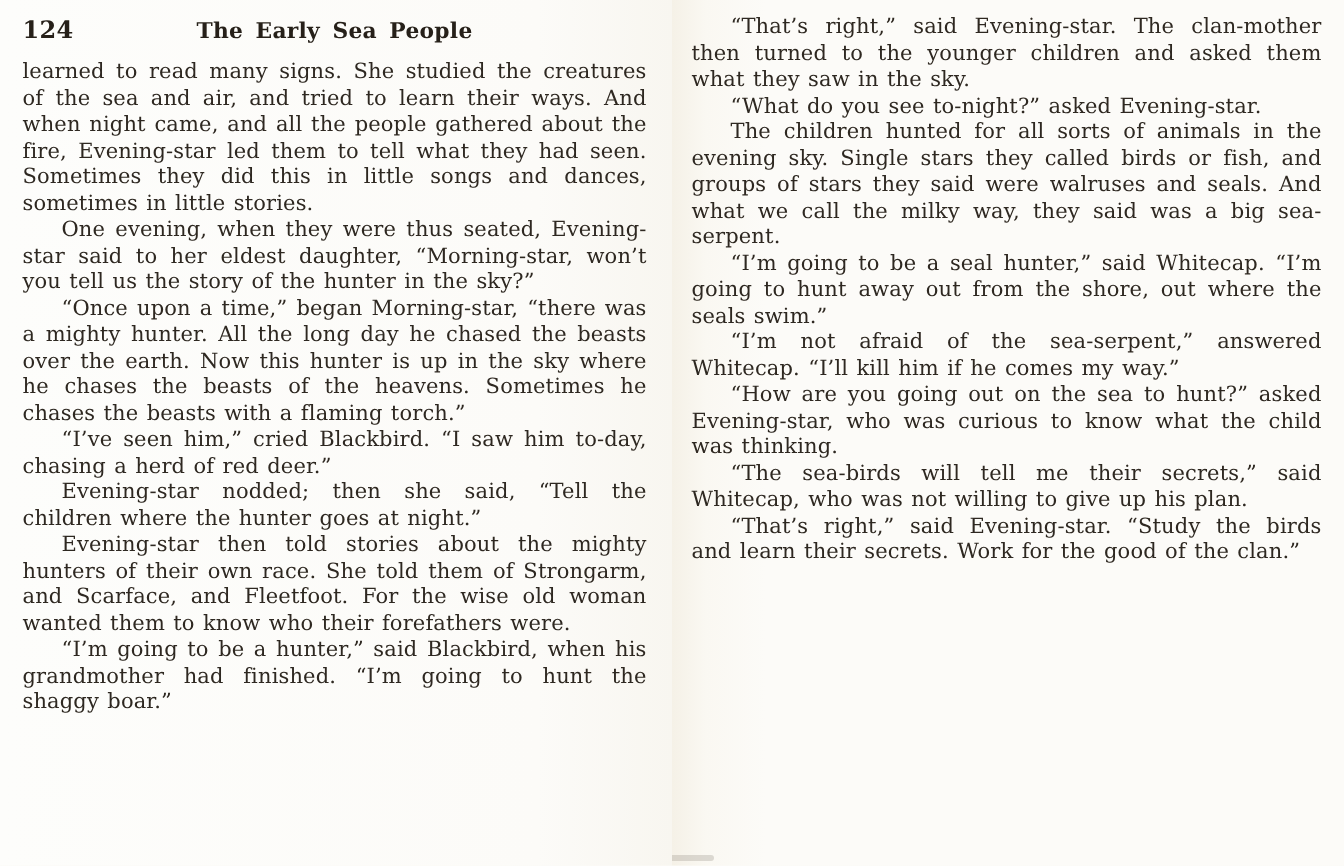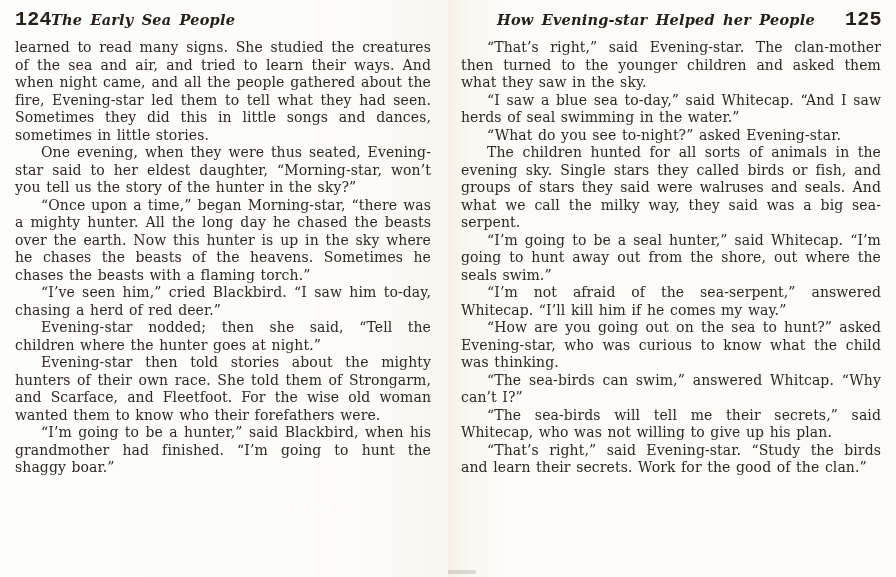--- a/index.html
+++ b/index.html
@@ -21,24 +21,24 @@
   .page.right {
     padding:10px 15px 0 13px;
     background:linear-gradient(to right,#f5f1e7 0,#faf8f2 5%,#fcfbf8 14%,#fcfbf8 100%);
   }
   .running-head {
     display:flex; align-items:baseline;
     font-weight:bold; font-size:14.5px; line-height:20px;
     word-spacing:3px; letter-spacing:0.2px;
     margin-bottom:9px; color:#262019;
   }
-  .page-num { width:36px; font-size:20px;font-family:Liberation Mono, monospace; }
+  .page-num { width:36px; font-size:16px; }
   .page.left  .page-num { text-align:left; }
   .page.right .page-num { text-align:right; }
-  .head-title { flex:1; text-align:left; white-space:nowrap;font-style:italic; }
+  .head-title { flex:1; text-align:center; white-space:nowrap; }
   .head-spacer { width:36px; }
   .page-body {
     font-size:14px; line-height:17.5px;
     text-align:justify; text-justify:inter-word;
     word-spacing:1px; letter-spacing:0.1px;
   }
   .para { margin:0; text-indent:26px; }
   .para.no-indent { text-indent:0; }
   .scan-mark {
     position:absolute; left:-6px; bottom:3px;
@@ -62,33 +62,26 @@
       <p class="para">One evening, when they were thus seated, Evening-star said to her eldest daughter, “Morning-star, won’t you tell us the story of the hunter in the sky?”</p>
       <p class="para">“Once upon a time,” began Morning-star, “there was a mighty hunter.  All the long day he chased the beasts over the earth.  Now this hunter is up in the sky where he chases the beasts of the heavens.  Sometimes he chases the beasts with a flaming torch.”</p>
       <p class="para">“I’ve seen him,” cried Blackbird.  “I saw him to-day, chasing a herd of red deer.”</p>
       <p class="para">Evening-star nodded;  then she said, “Tell the children where the hunter goes at night.”</p>
       <p class="para">Evening-star then told stories about the mighty hunters of their own race.  She told them of Strongarm, and Scarface, and Fleetfoot.  For the wise old woman wanted them to know who their forefathers were.</p>
       <p class="para">“I’m going to be a hunter,” said Blackbird, when his grandmother had finished.  “I’m going to hunt the shaggy boar.”</p>
     </div>
   </section>
 
   <section class="page right">
-    <header class="running-head">
-      <span class="head-spacer"></span>
-      <span class="head-title">How Evening-star Helped her People</span>
-      <span class="page-num">125</span>
-    </header>
     <div class="page-body">
       <p class="para">“That’s right,” said Evening-star.  The clan-mother then turned to the younger children and asked them what they saw in the sky.</p>
-      <p class="para">“I saw a blue sea to-day,” said Whitecap.  “And I saw herds of seal swimming in the water.”</p>
       <p class="para">“What do you see to-night?” asked Evening-star.</p>
       <p class="para">The children hunted for all sorts of animals in the evening sky.  Single stars they called birds or fish, and groups of stars they said were walruses and seals.  And what we call the milky way, they said was a big sea-serpent.</p>
       <p class="para">“I’m going to be a seal hunter,” said Whitecap.  “I’m going to hunt away out from the shore, out where the seals swim.”</p>
       <p class="para">“I’m not afraid of the sea-serpent,” answered Whitecap. “I’ll kill him if he comes my way.”</p>
       <p class="para">“How are you going out on the sea to hunt?” asked Evening-star, who was curious to know what the child was thinking.</p>
-      <p class="para">“The sea-birds can swim,” answered Whitcap.  “Why can’t I?”</p>
       <p class="para">“The sea-birds will tell me their secrets,” said Whitecap, who was not willing to give up his plan.</p>
       <p class="para">“That’s right,” said Evening-star.  “Study the birds and learn their secrets.  Work for the good of the clan.”</p>
     </div>
     <div class="scan-mark"></div>
   </section>
 
 </div>
 
 </body></html>

